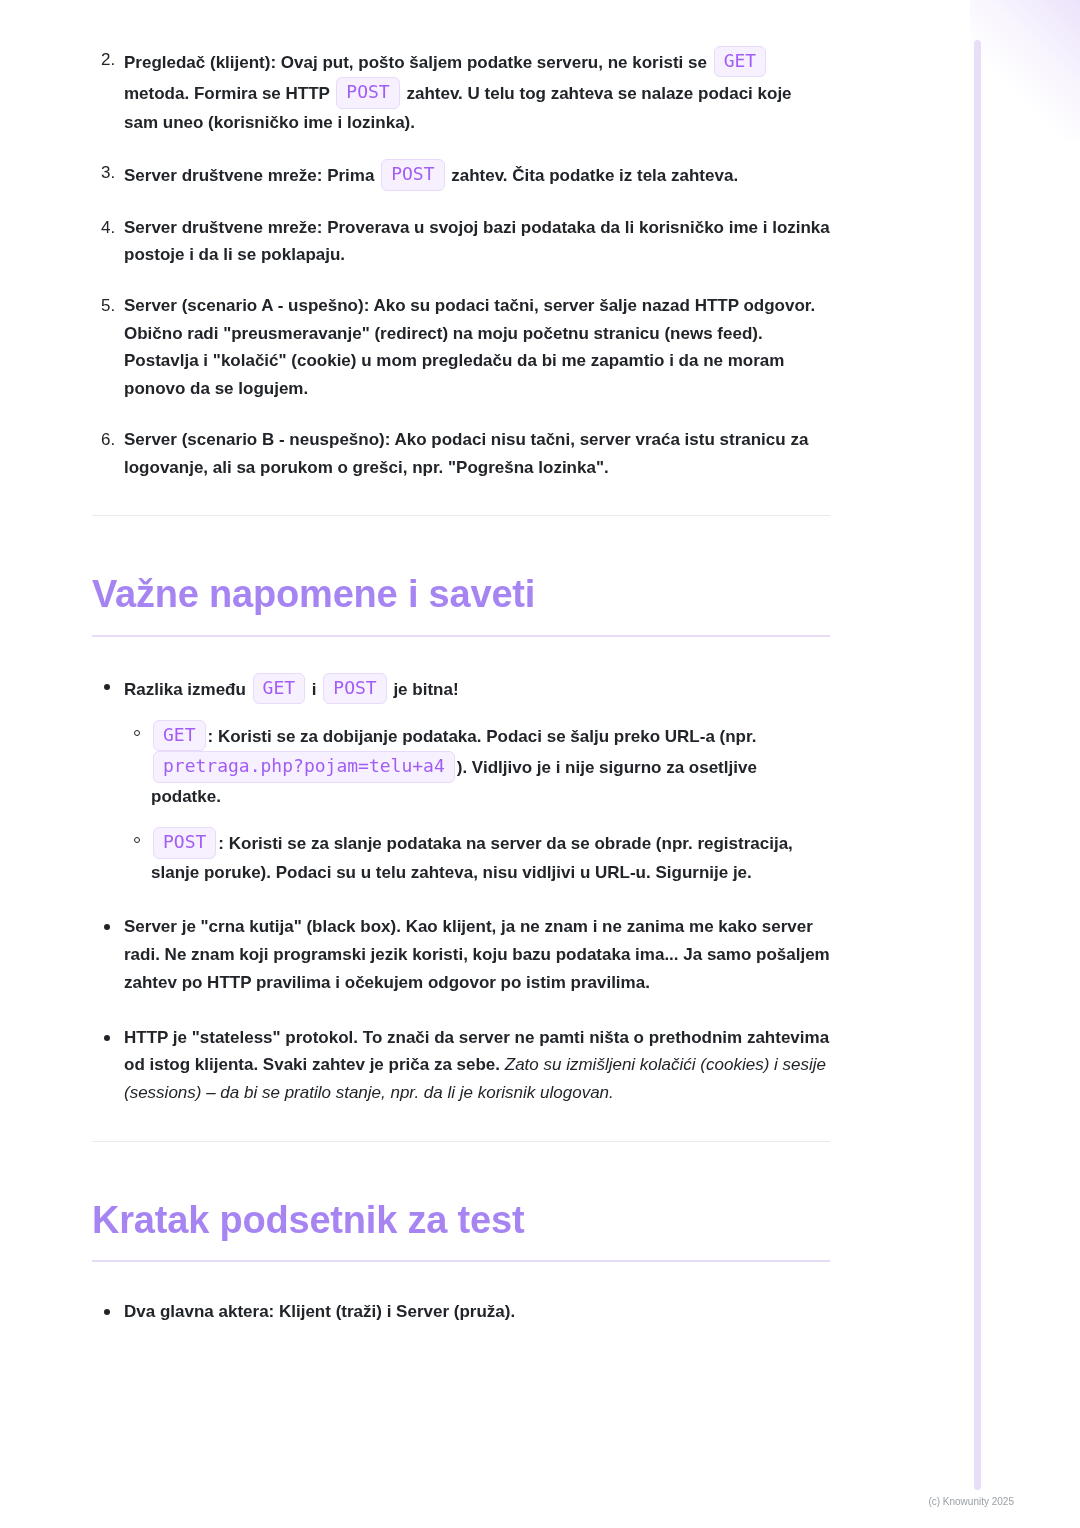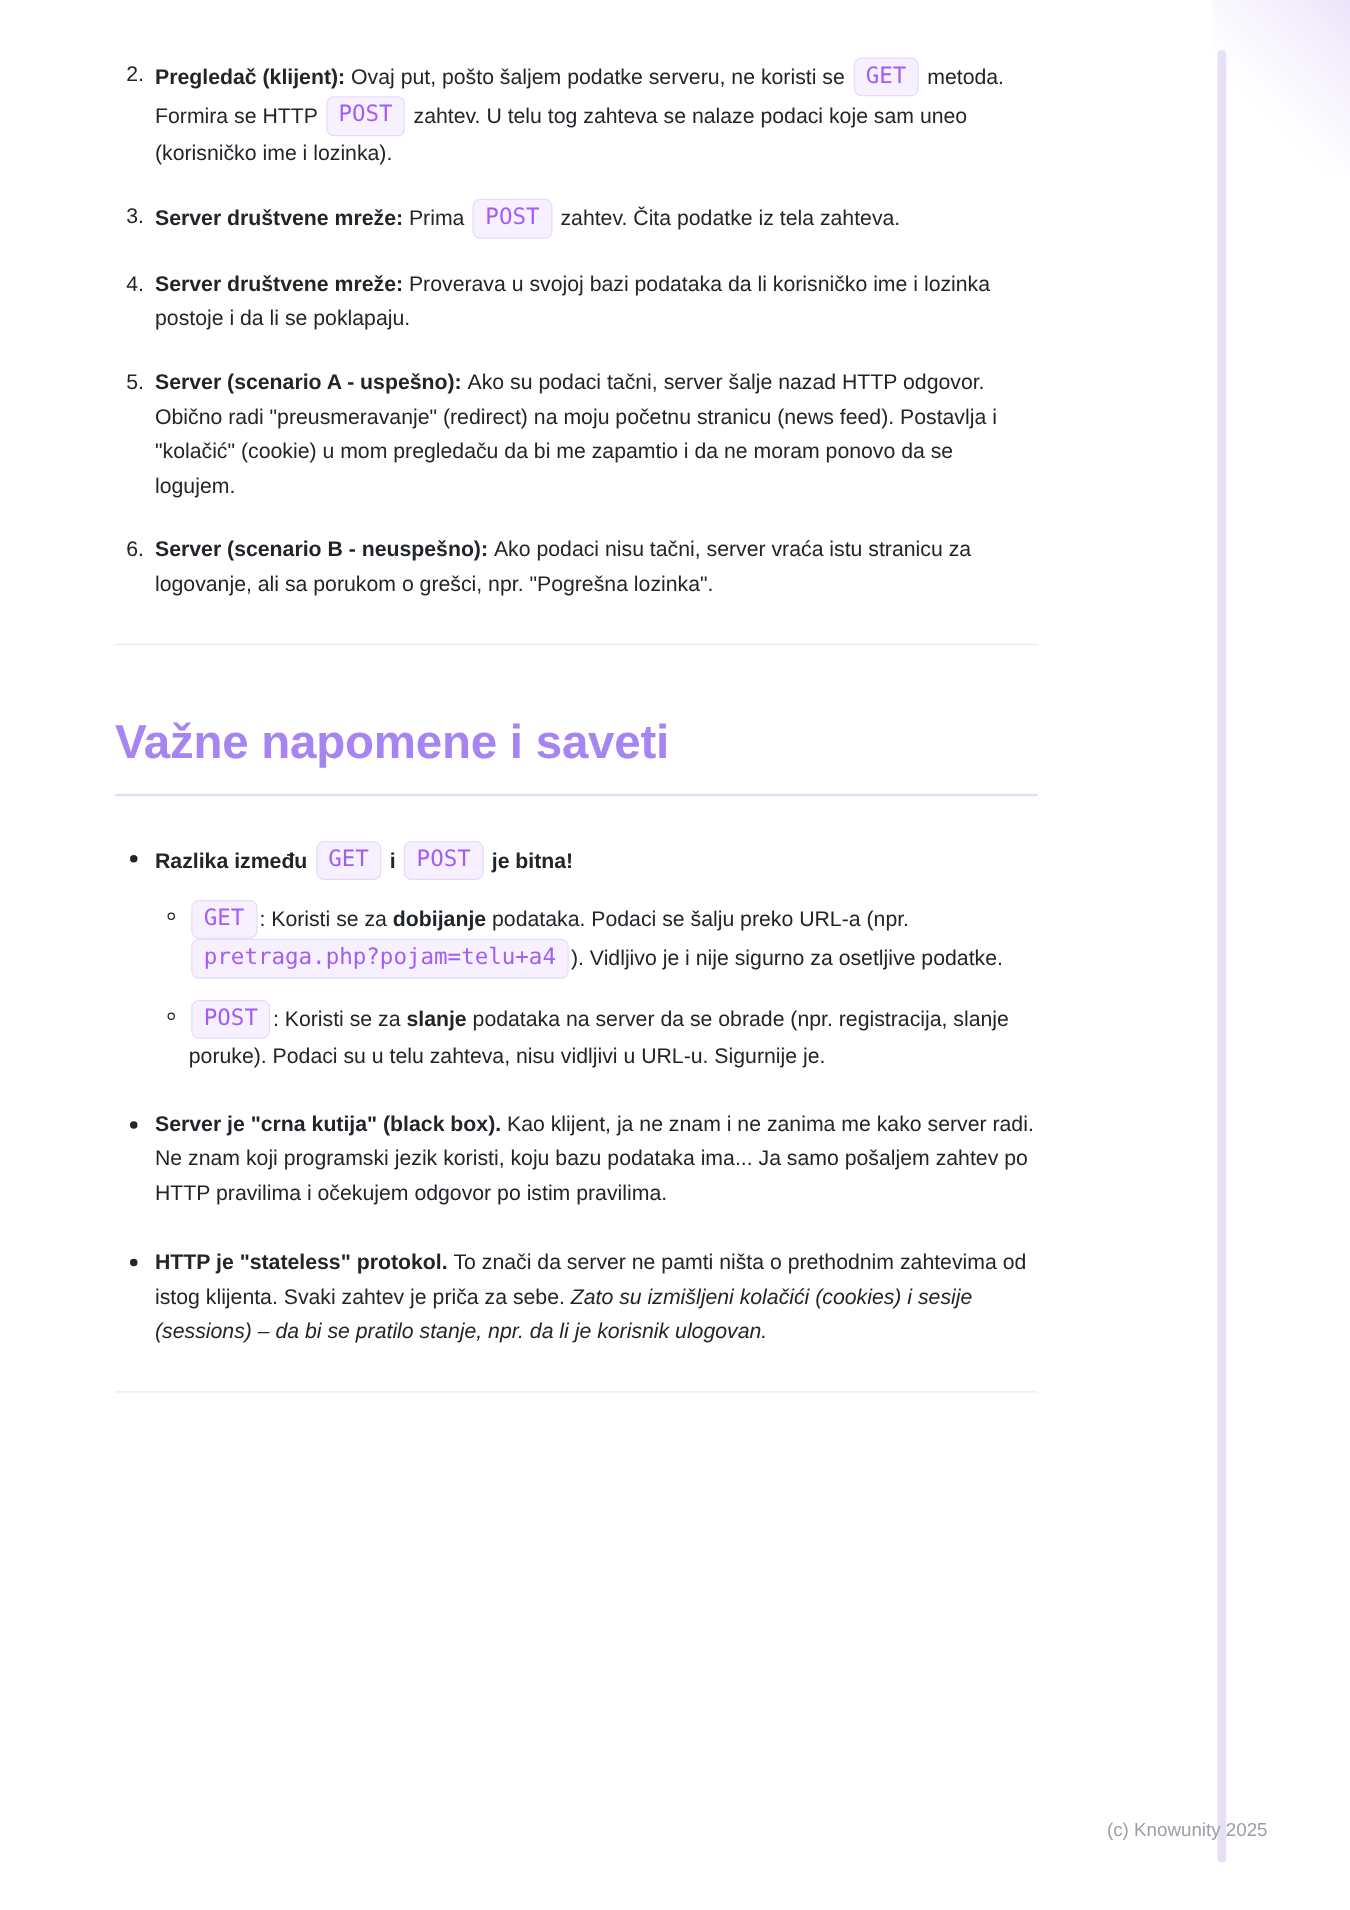--- a/index.html
+++ b/index.html
@@ -120,27 +120,27 @@
     border: 1px solid var(--code_border, #e8dafb);
     border-radius: 6px;
     padding: 2px 9px 3px 9px;
     margin: 0 2px;
     vertical-align: 1px;
     white-space: nowrap;
   }
 
   .seg-b { font-weight: 700; }
   .seg-i { font-style: italic; }
-  .seg-n { font-weight: 400; }
+  .seg-n { font-weight: 700; }
 
   .footer {
     position: absolute;
-    top: 1456px;
+    top: 1496px;
     right: 66px;
-    font-size: 15px;
+    font-size: 10px;
     color: #9aa0a6;
   }
 </style>
 </head>
 <body>
 
 <div class="page">
 
   <div class="corner-deco"></div>
   <div class="side-bar"></div>
@@ -217,18 +217,33 @@
           <div class="b-body">
             <p class="body-text"><span class="seg-b">HTTP je "stateless" protokol. </span><span class="seg-n">To znači da server ne pamti ništa o prethodnim zahtevima od istog klijenta. Svaki zahtev je priča za sebe. </span><span class="seg-i">Zato su izmišljeni kolačići (cookies) i sesije (sessions) – da bi se pratilo stanje, npr. da li je korisnik ulogovan.</span></p>
           </div>
         </li>
 
       </ul>
     </section>
 
     <hr class="divider">
 
+    <section>
+      <h2 class="section-title">Kratak podsetnik za test</h2>
+      <div class="title-underline"></div>
+
+      <ul class="bullet-list">
+        <li class="bullet-item">
+          <span class="b-marker">
+              <span class="dot"></span>
+            </span>
+          <div class="b-body">
+            <p class="body-text"><span class="seg-b">Dva glavna aktera: </span><span class="seg-n">Klijent (traži) i Server (pruža).</span></p>
+          </div>
+        </li>
+      </ul>
+    </section>
 
   </main>
 
   <div class="footer">(c) Knowunity 2025</div>
 
 </div>
 
 </body></html>

